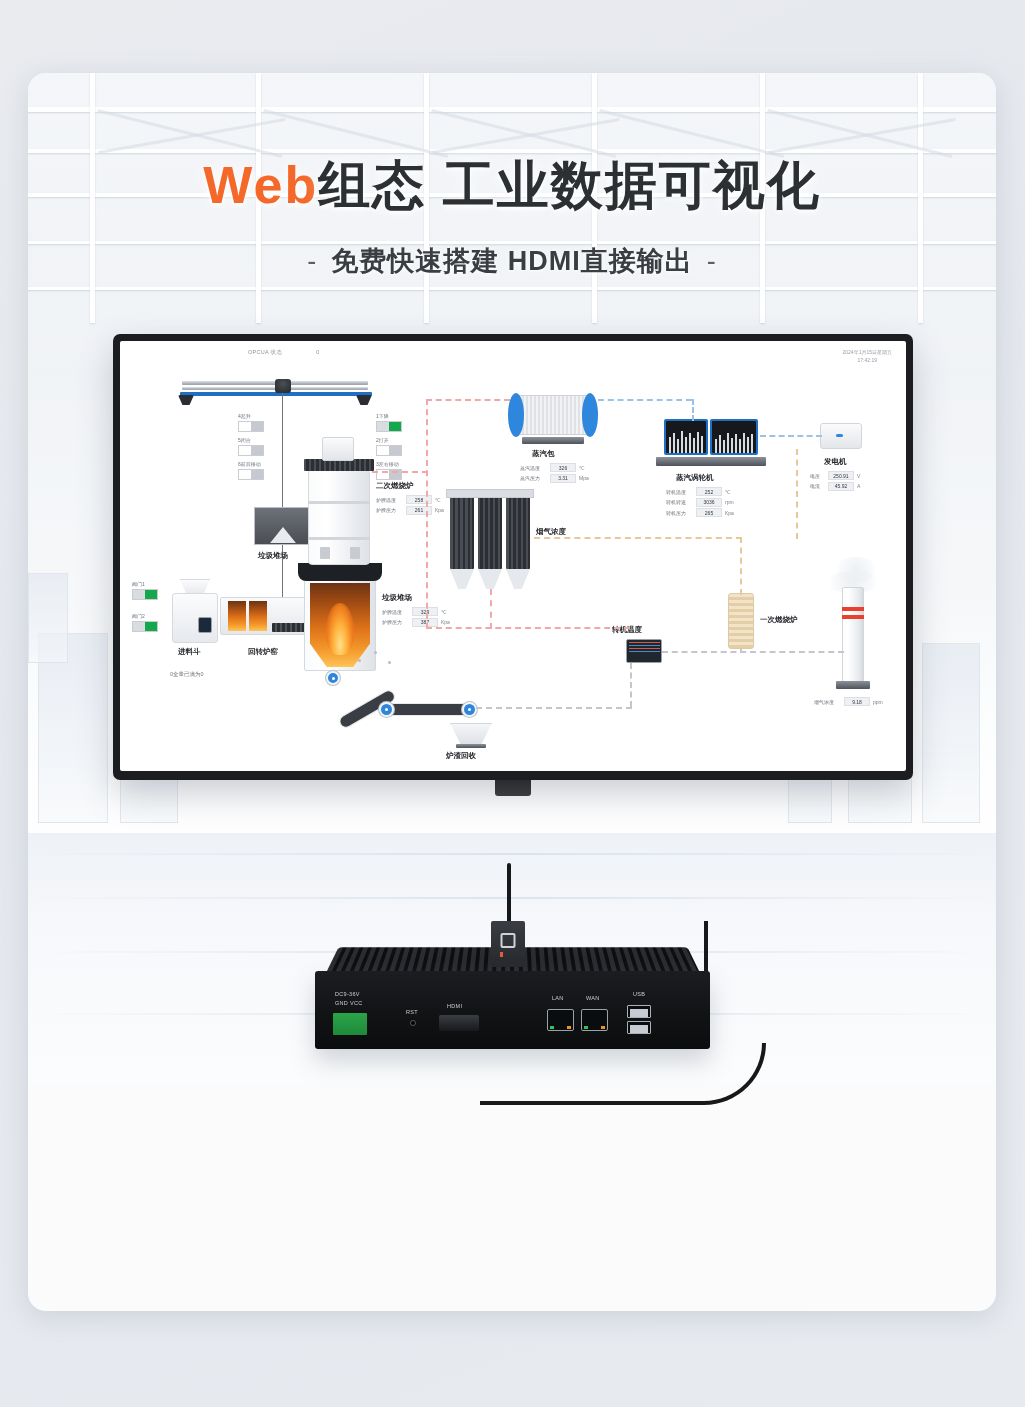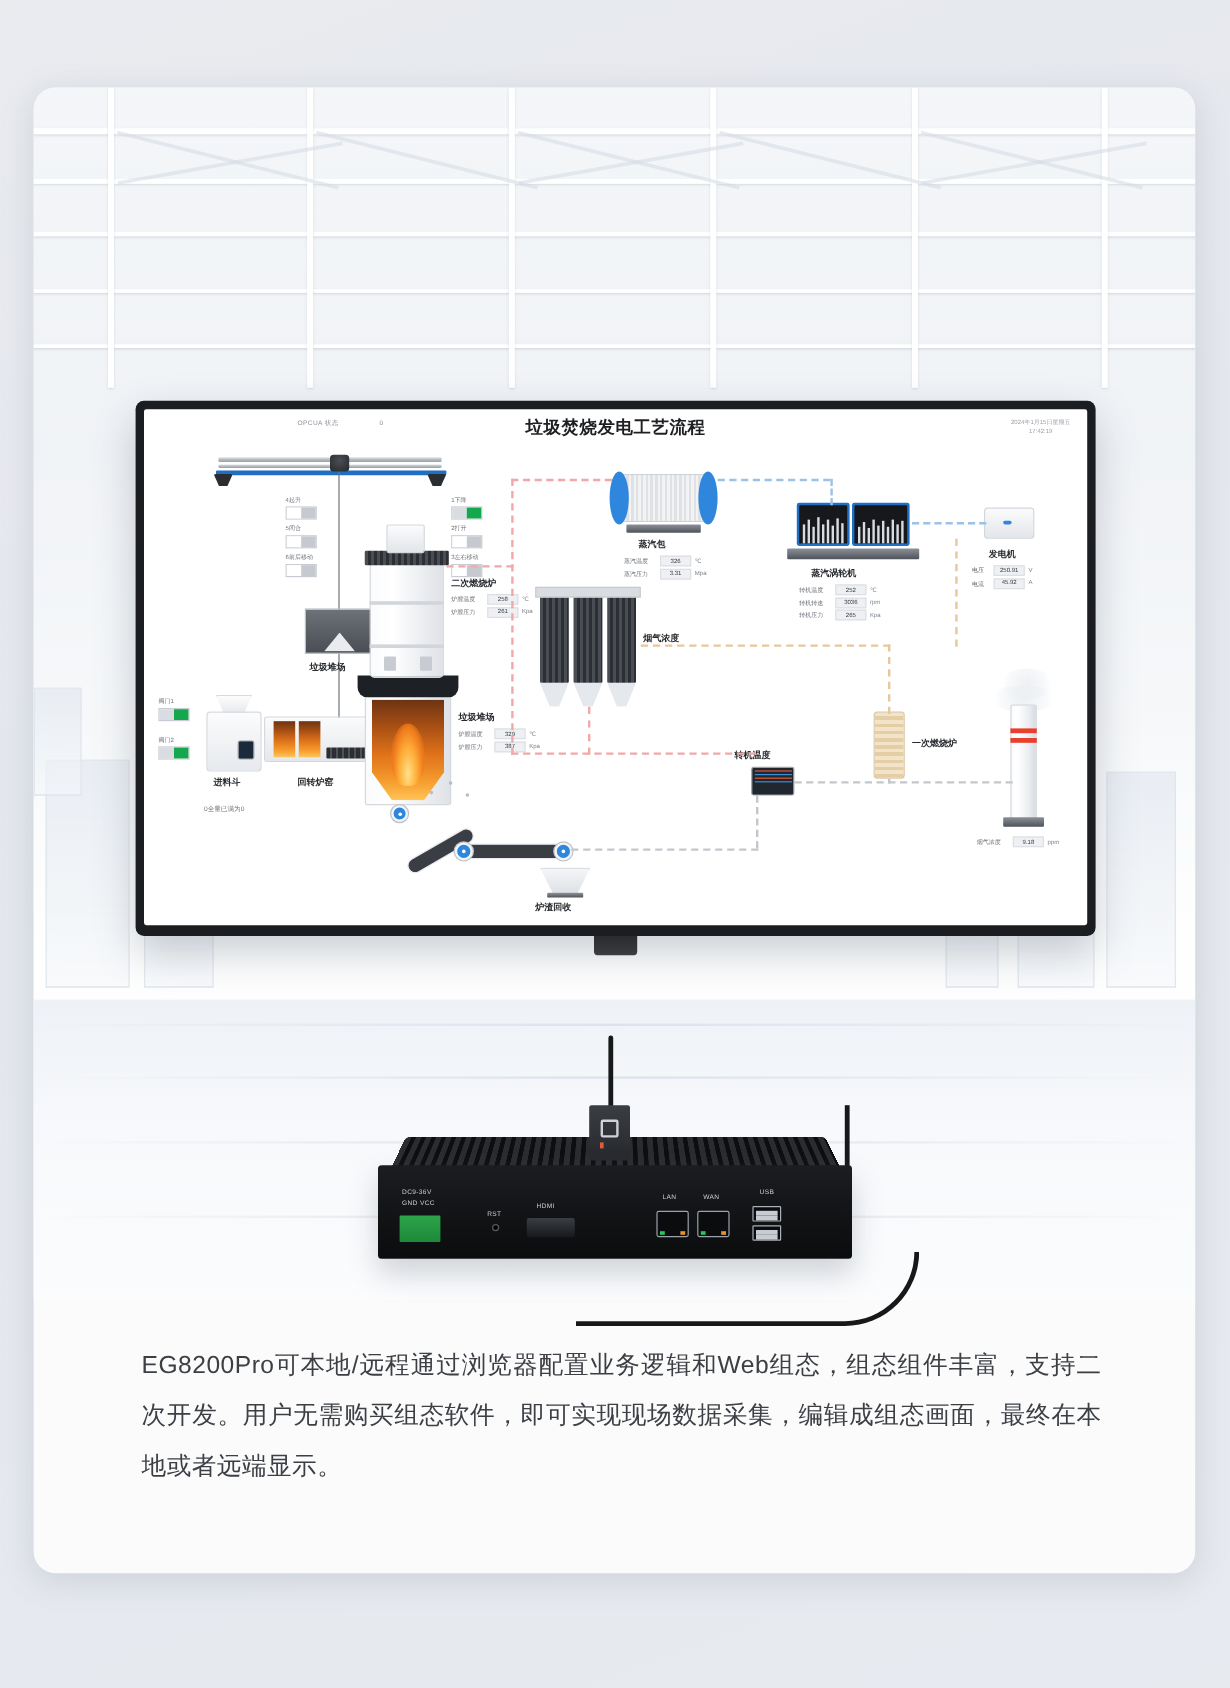--- a/index.html
+++ b/index.html
@@ -336,26 +336,27 @@
 
     <div id="floor">
       <div class="refl" style="left:0;top:20px;width:968px;"></div>
       <div class="refl" style="left:0;top:64px;width:968px;"></div>
       <div class="refl" style="left:0;top:118px;width:968px;"></div>
       <div class="refl" style="left:0;top:180px;width:968px;"></div>
     </div>
   </div>
 
   <div id="headline-wrap">
+    <div id="headline"><span class="accent">Web</span><span>组态 工业数据可视化</span></div>
+    <div id="subline"><span class="dash">-</span><span>免费快速搭建  HDMI直接输出</span><span class="dash">-</span></div>
   </div>
 
   <div id="monitor">
     <div id="screen">
 
-      <div class="hmi-title">垃圾焚烧发电工艺流程</div>
       <div class="hmi-tl"><span>OPCUA 状态</span><span class="val">0</span></div>
       <div class="hmi-tr">
         <div>2024年1月15日星期五</div>
         <div>17:42:19</div>
       </div>
 
       <div class="gantry-rail" style="left:62px;top:40px;width:186px;height:4px;"></div>
       <div class="gantry-rail" style="left:62px;top:46px;width:186px;height:3px;"></div>
       <div class="gantry-beam" style="left:60px;top:51px;width:192px;height:4px;"></div>
       <div class="trolley" style="left:58px;top:54px;width:16px;height:10px;clip-path:polygon(0 0,100% 0,72% 100%,28% 100%);"></div>
@@ -668,15 +669,14 @@
           <i style="top:3px"></i>
           <i style="top:7px"></i>
         </div>
       <div class="conn-usb" style="left:312px;top:50px;">
           <i style="top:3px"></i>
           <i style="top:7px"></i>
         </div>
     </div>
   </div>
 
-  <div id="desc">EG8200Pro可本地/远程通过浏览器配置业务逻辑和Web组态，组态组件丰富，支持二次开发。用户无需购买组态软件，即可实现现场数据采集，编辑成组态画面，最终在本地或者远端显示。</div>
 
 </div>
 
 </body></html>

